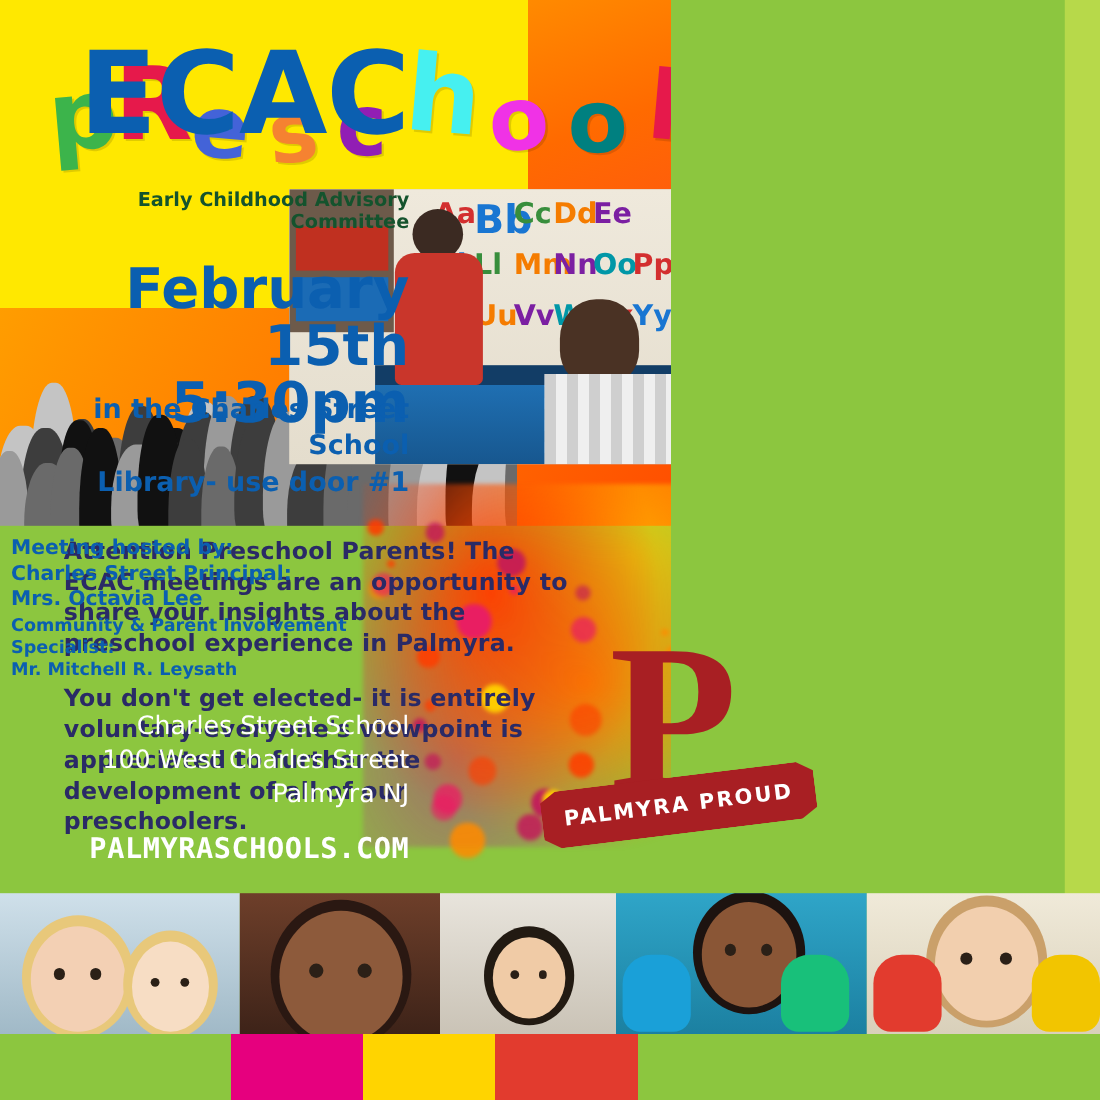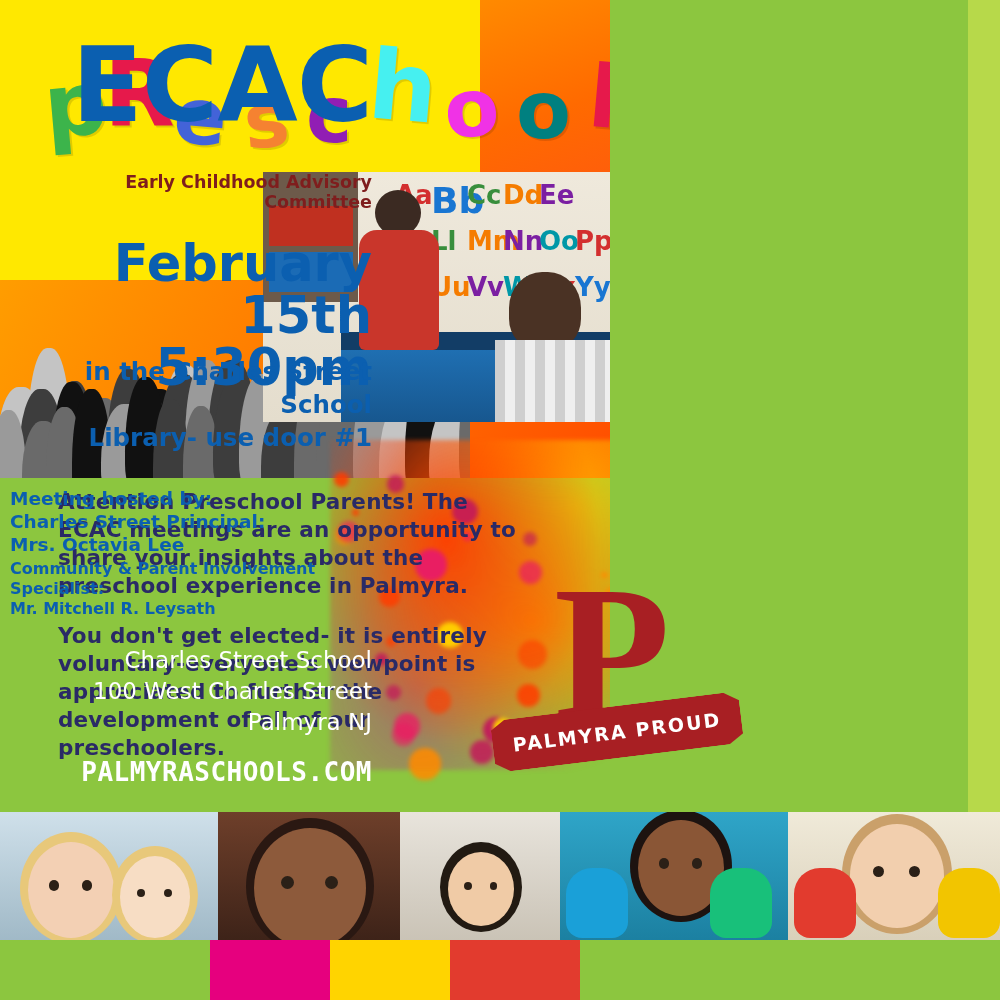--- a/index.html
+++ b/index.html
@@ -205,21 +205,21 @@
     letter-spacing: -1px;
   }
   .ecac-sub {
     position: absolute;
     left: 18px; top: 172px;
     width: 354px;
     text-align: right;
     font-family: "DejaVu Sans", sans-serif;
     font-weight: bold;
     font-size: 17.5px;
-    color: #7f1d1d;
+    color: #14532d;
   }
   .date-line {
     position: absolute;
     left: 10px; top: 238px;
     width: 362px;
     text-align: right;
     font-family: "DejaVu Sans", sans-serif;
     font-weight: bold;
     font-size: 51px;
     line-height: 1.02;

